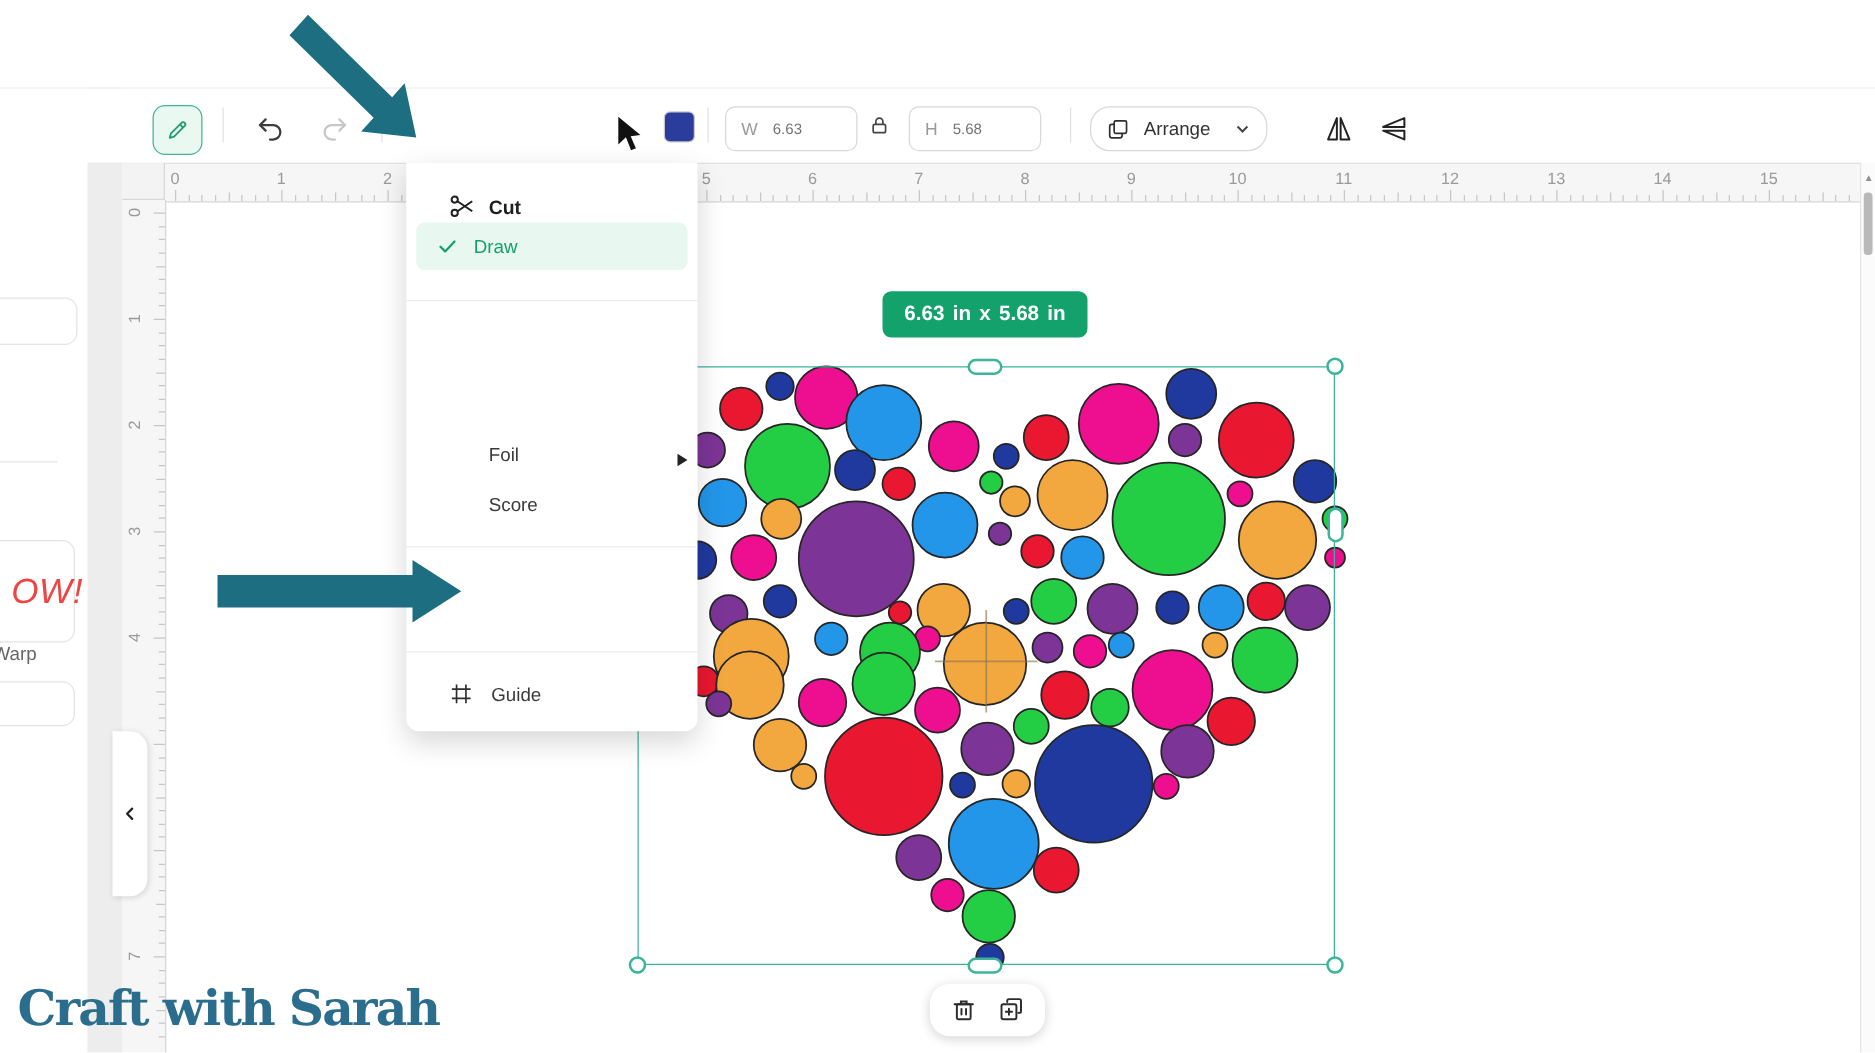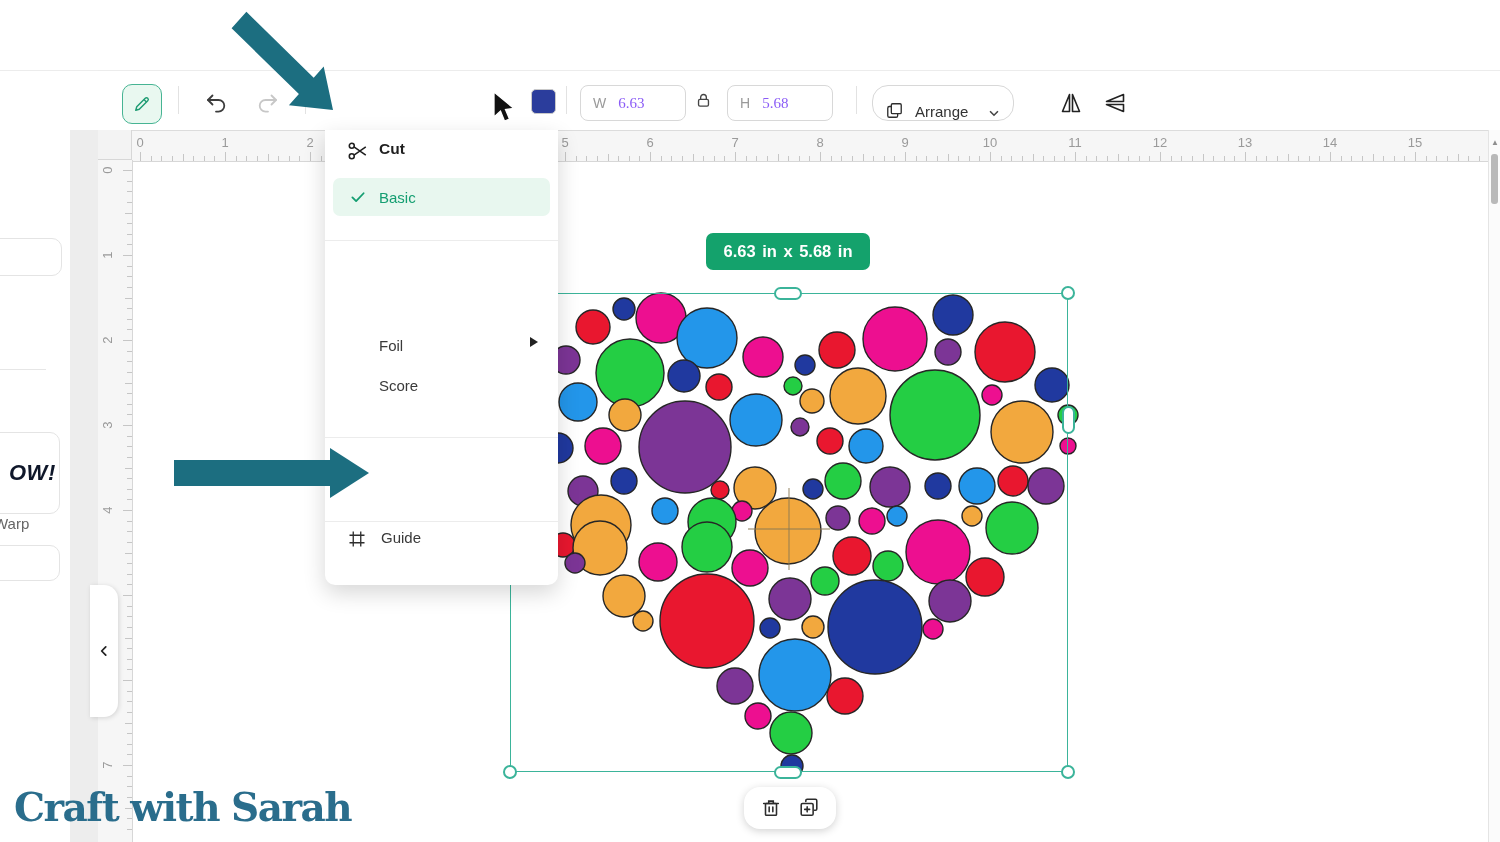--- a/index.html
+++ b/index.html
@@ -9,49 +9,49 @@
   svg{display:block}
 
   
   #topbar{left:0;top:0;width:1500px;height:70px;background:#fff;border-bottom:1px solid #ececec}
   #toolbar{left:0;top:71px;width:1500px;height:59px;background:#fff;z-index:4}
   .tb-sep{width:1px;height:28px;background:#e2e2e2;top:15px}
   .tool-btn{width:38px;height:38px;border-radius:10px;display:flex;align-items:center;justify-content:center;top:13px}
   .tool-btn.active{border:1.5px solid #46b493;background:#e9f8f0}
   .field{height:34px;border:1px solid #d8d8d8;border-radius:8px;background:#fff;display:flex;align-items:center;top:14px}
   .field .lbl{color:#9a9a9a;font-size:14px;margin:0 10px 0 12px}
-  .field input{border:none;outline:none;width:52px;font-size:15px;color:#8b5cf6;font-family:Liberation Serif, serif;background:transparent}
-  .btn-outline{border:1px solid #d8d8d8;border-radius:16px;background:#fff;display:flex;align-items:flex-end;top:14px;cursor:default}
+  .field input{border:none;outline:none;width:52px;font-size:12px;color:#737373;font-family:Liberation Sans, sans-serif;background:transparent}
+  .btn-outline{border:1px solid #d8d8d8;border-radius:16px;background:#fff;display:flex;align-items:center;top:14px;cursor:default}
   #mode-btn{left:325px;top:13px;width:197px;height:38px;border:1.5px solid #46b493;border-radius:10px;
             background:#fff;display:flex;align-items:center;box-sizing:border-box}
   #mode-btn .mode-label{font-size:15px;color:#333;margin-left:10px}
   #color-swatch{left:531px;top:18px;width:23px;height:23px;border-radius:5px;border:1px solid #c9c9c9}
 
   
   #gray-strip{left:70px;top:70px;width:28px;height:772px;background:#ededed}
   #hruler{left:98px;top:130px;width:1390px;height:30px;background:#f6f6f6;border-top:1px solid #dcdcdc;border-bottom:1px solid #d7d7d7;overflow:hidden}
   #vruler{left:98px;top:160px;width:34px;height:682px;background:#f6f6f6;border-right:1px solid #d7d7d7;overflow:hidden}
   #ruler-corner{left:98px;top:130px;width:34px;height:30px;background:#f3f3f3;border-bottom:1px solid #d7d7d7;border-right:1px solid #d7d7d7;box-sizing:border-box}
   .rnum{position:absolute;color:#9a9a9a;font-size:13px}
   .rtick{position:absolute;background:#c6c6c6}
   #scrollbar{left:1488px;top:130px;width:12px;height:712px;background:#fbfbfb;border-left:1px solid #e4e4e4;z-index:1}
   #scroll-thumb{left:2px;top:24px;width:7px;height:50px;background:#b9b9b9;border-radius:3px}
   #scroll-up{left:2px;top:8px;font-size:8px;color:#8f8f8f}
 
   
   .side-card{background:#fff;border:1px solid #e4e4e4;border-radius:10px}
-  #promo-text{color:#0f172a;font-style:italic;font-weight:700;font-size:22px;letter-spacing:.5px}
+  #promo-text{color:#ef4444;font-style:italic;font-weight:400;font-size:28px;letter-spacing:.5px}
   #warp-label{color:#666;font-size:15px}
   #side-tab{left:90px;top:585px;width:28px;height:132px;background:#fff;border-radius:0 14px 14px 0;
             box-shadow:1px 1px 5px rgba(0,0,0,.14);z-index:4;display:flex;align-items:center;justify-content:center}
 
   
   #dropdown{left:325px;top:130px;width:233px;height:455px;background:#fff;border-radius:0 0 10px 10px;
             box-shadow:0 8px 22px rgba(0,0,0,.16);z-index:5}
-  .dd-row{position:absolute;left:0;width:100%;height:36px;display:flex;align-items:flex-start}
+  .dd-row{position:absolute;left:12px;width:100%;height:36px;display:flex;align-items:flex-end}
   .dd-row .dd-icon{width:22px;margin-left:22px;display:flex}
   .dd-text{font-size:15px;color:#3a3a3a}
   .dd-head{font-weight:700;color:#1f1f1f;font-size:15.5px}
   .dd-indent{margin-left:54px}
   .dd-div{position:absolute;left:0;width:100%;height:1px;background:#ececec}
   #dd-basic{left:8px;width:217px;height:38px;background:#e8f7ef;border-radius:7px;display:flex;align-items:center;position:absolute}
   #dd-basic .dd-text{color:#149e71;font-weight:500}
   .submenu-arrow{width:0;height:0;border-left:8px solid #222;border-top:5px solid transparent;border-bottom:5px solid transparent;position:absolute;right:20px}
 
   
@@ -511,21 +511,21 @@
           <path d="M7.6 7.6L20.5 16.4M7.6 16.4L20.5 7.6"></path>
       </svg>
     </span>
     <span class="dd-text dd-head" style="margin-left:10px">Cut</span>
   </div>
 
   <div id="dd-basic" style="top:48px">
     <svg width="18" height="18" viewBox="0 0 24 24" fill="none" stroke="#149e71" stroke-width="2.4" stroke-linecap="round" stroke-linejoin="round" style="margin-left:16px">
       <path d="M4.5 12.5l5 5L19.5 7"></path>
     </svg>
-    <span class="dd-text" style="margin-left:12px">Basic</span>
+    <span class="dd-text" style="margin-left:12px">Draw</span>
   </div>
 
   <div class="dd-div" style="top:110px"></div>
 
 
   <div class="dd-row" style="top:247px">
     <span class="dd-text dd-indent">Score</span>
   </div>
   <div class="dd-row" style="top:207px">
     <span class="dd-text dd-indent">Foil</span>

